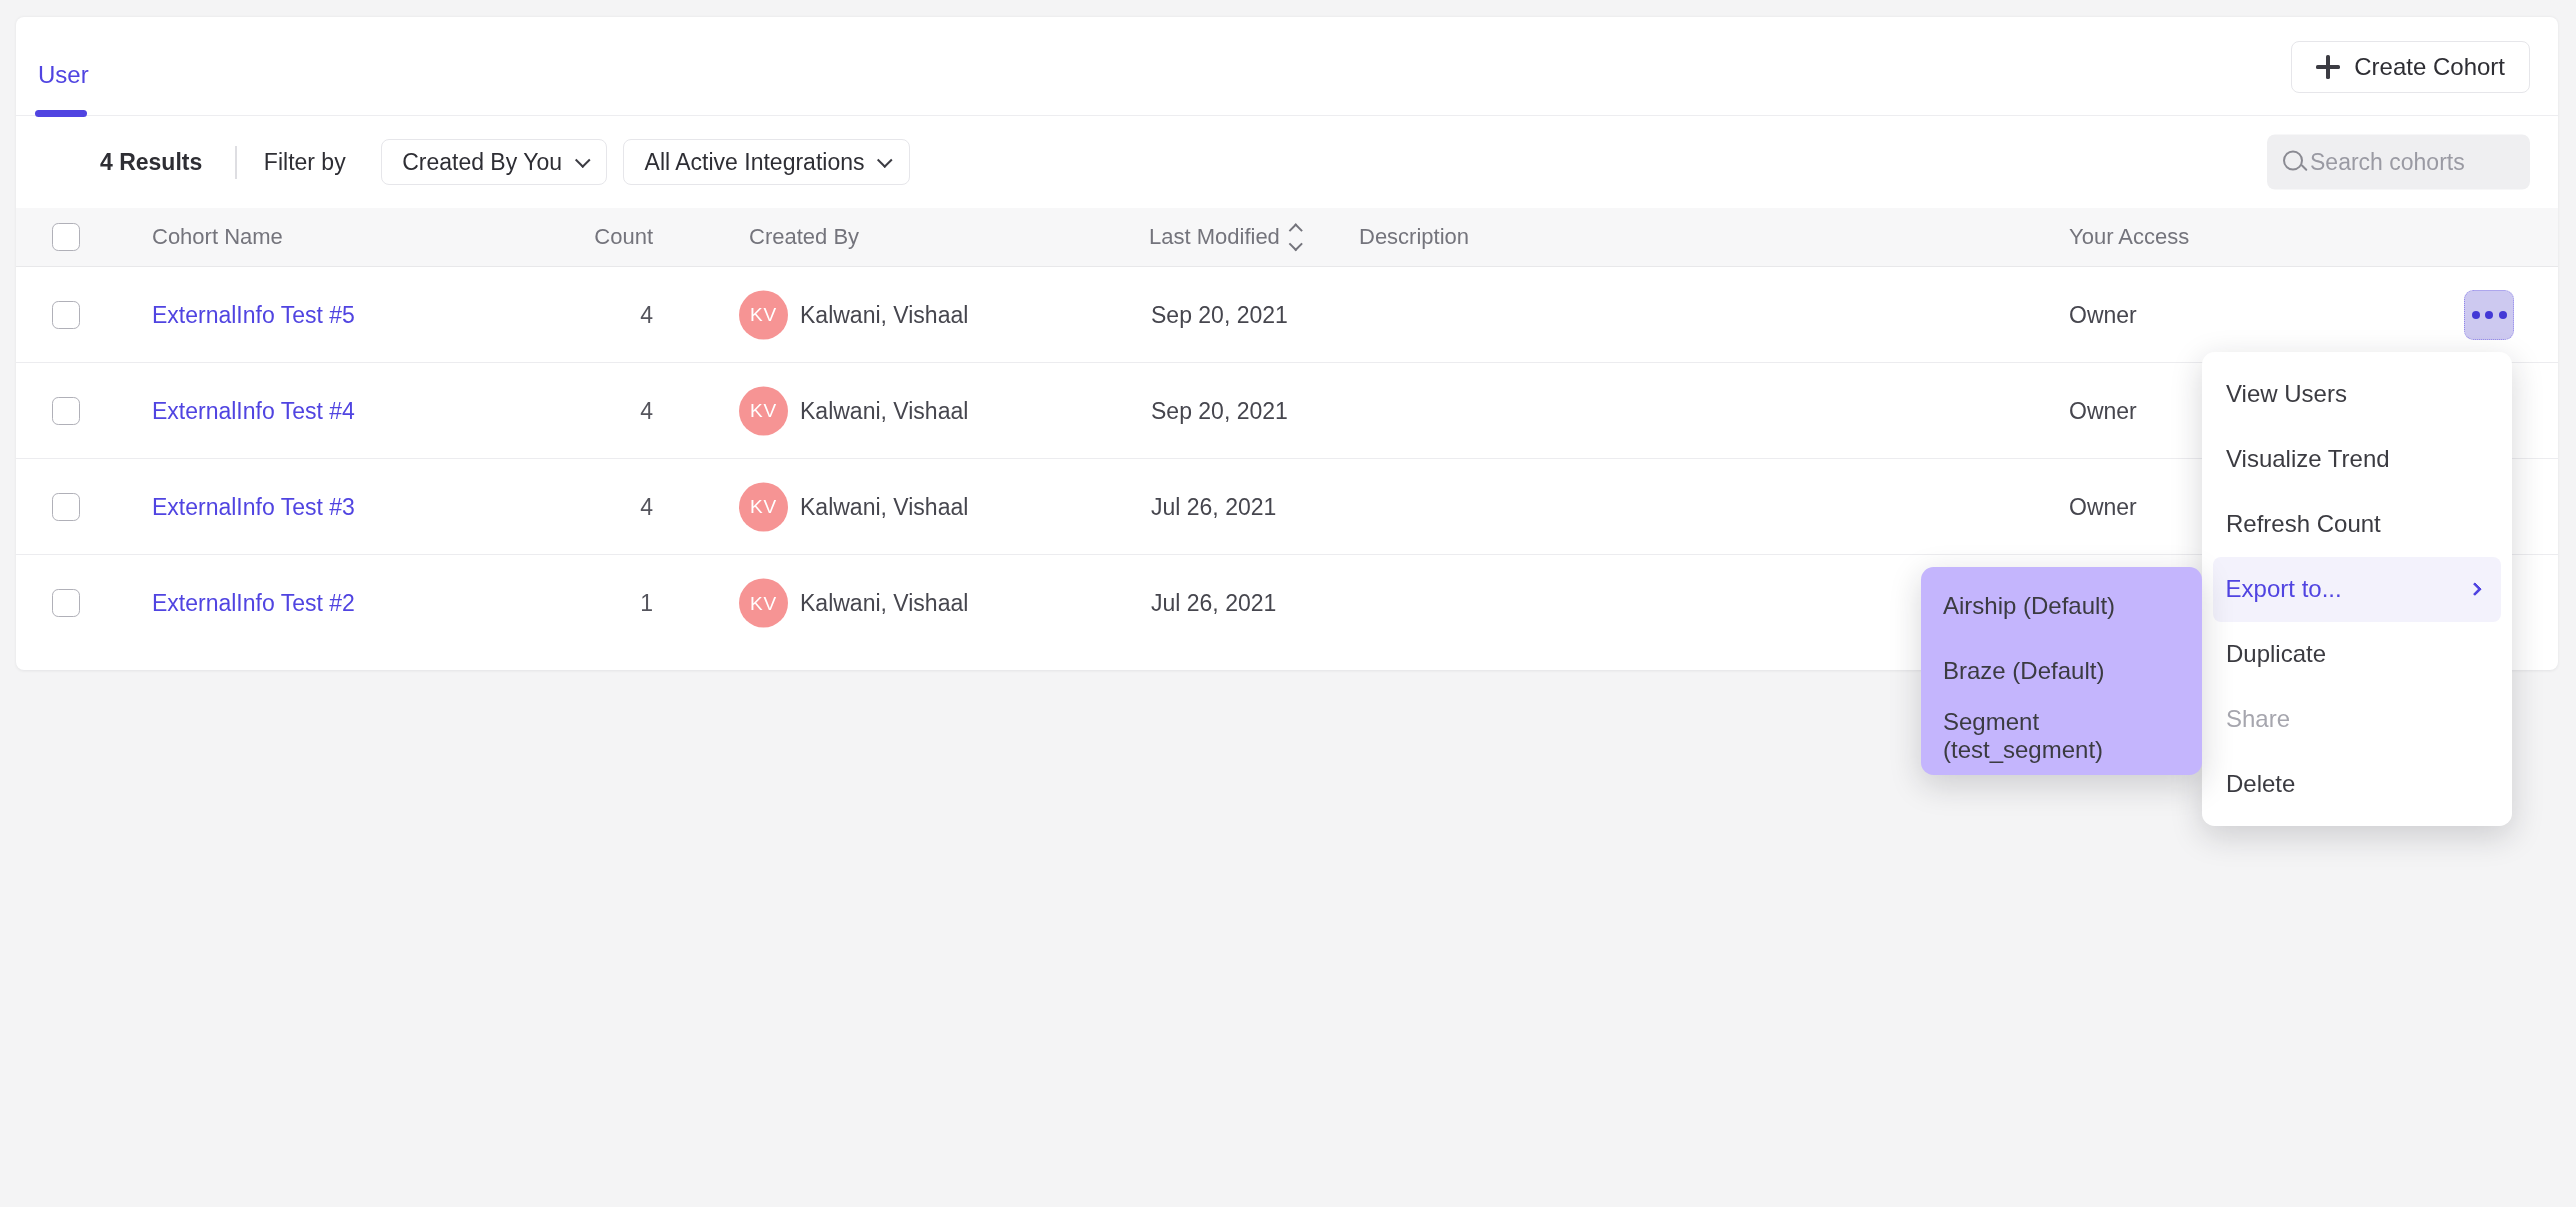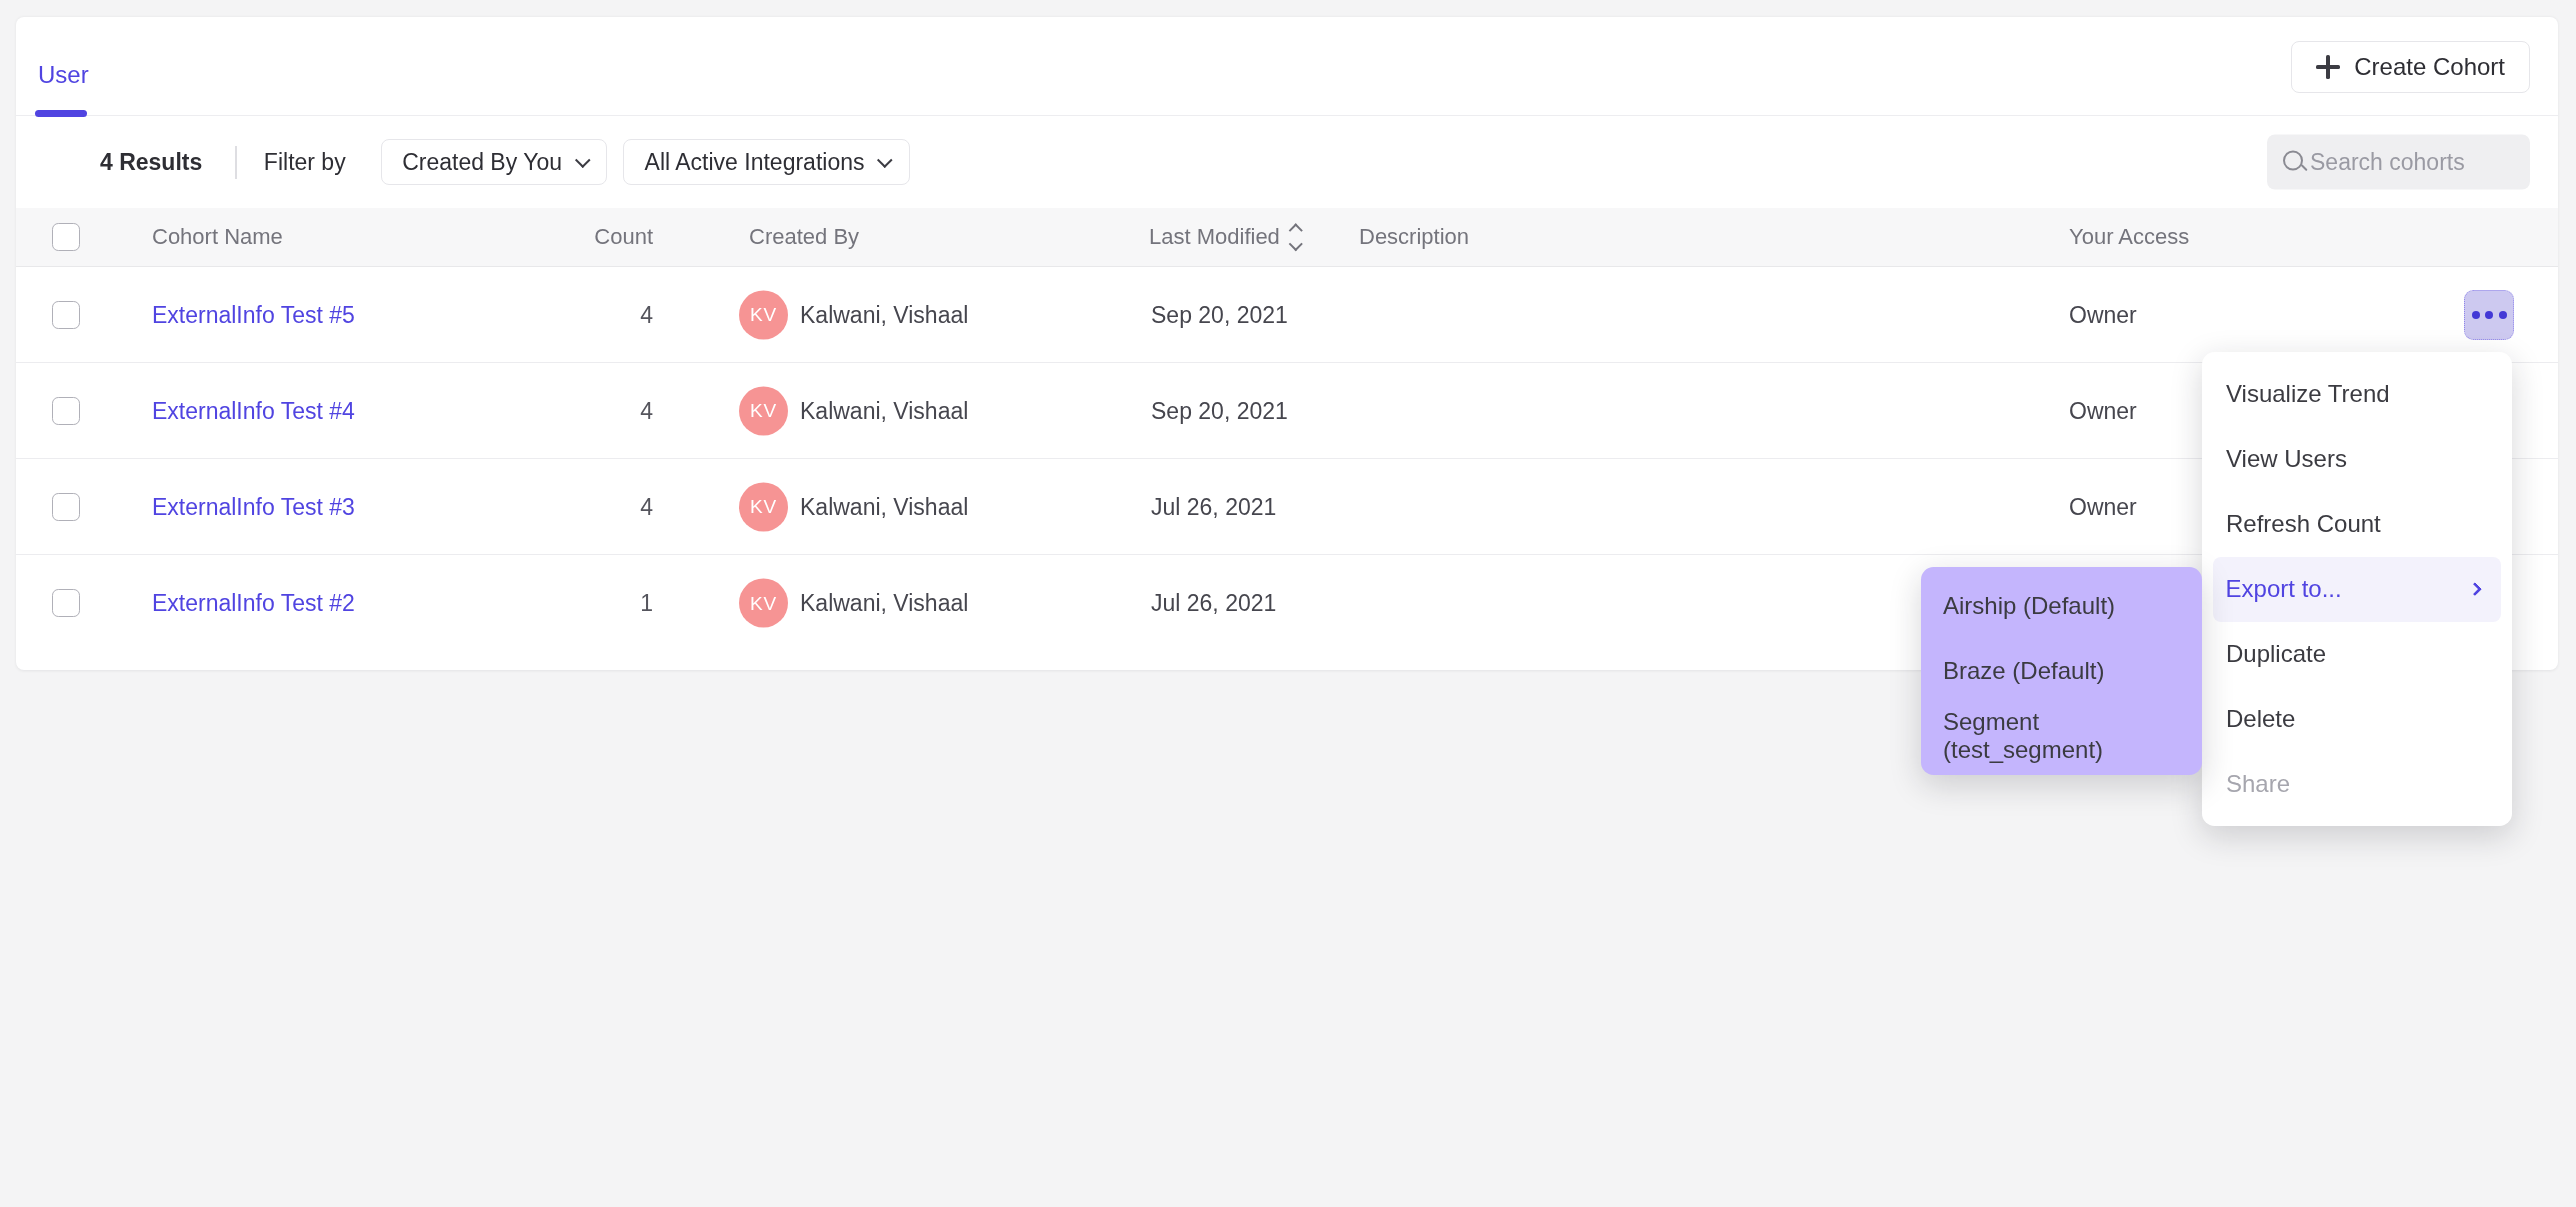--- a/index.html
+++ b/index.html
@@ -235,30 +235,30 @@
     <span class="cell ccount">1</span>
     <span class="cell avatar">KV</span>
     <span class="cell creator">Kalwani, Vishaal</span>
     <span class="cell cdate">Jul 26, 2021</span>
     <span class="cell caccess"></span>
   </div>
 
 </div>
 
 <div class="menu">
+  <div class="mi">View Users</div>
   <div class="mi">Visualize Trend</div>
-  <div class="mi">View Users</div>
   <div class="mi">Refresh Count</div>
   <div class="mi active">
     <span>Export to...</span>
     <i class="chev-r"></i>
   </div>
   <div class="mi">Duplicate</div>
+  <div class="mi disabled">Share</div>
   <div class="mi">Delete</div>
-  <div class="mi disabled">Share</div>
 </div>
 
 <div class="submenu">
   <div class="smi">Airship (Default)</div>
   <div class="smi">Braze (Default)</div>
   <div class="smi">Segment (test_segment)</div>
 </div>
 
 
 </body></html>

